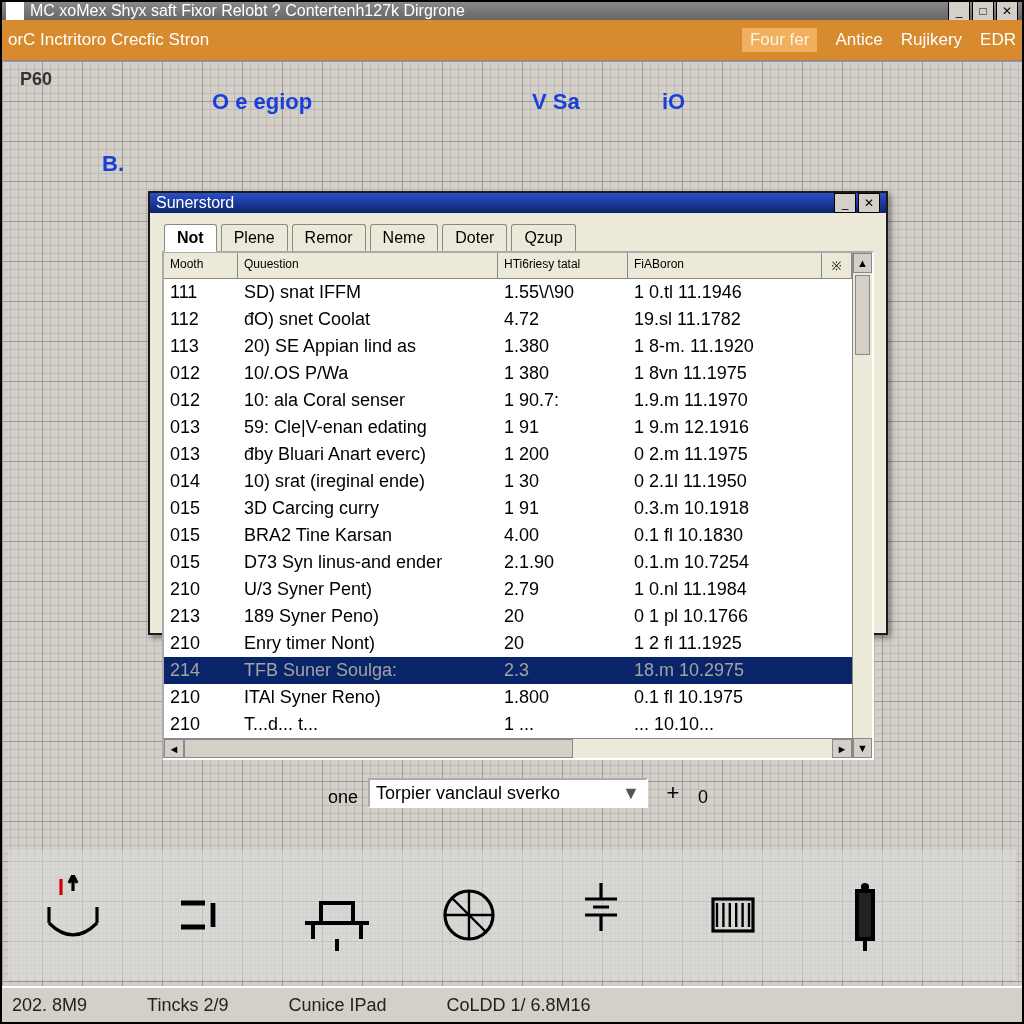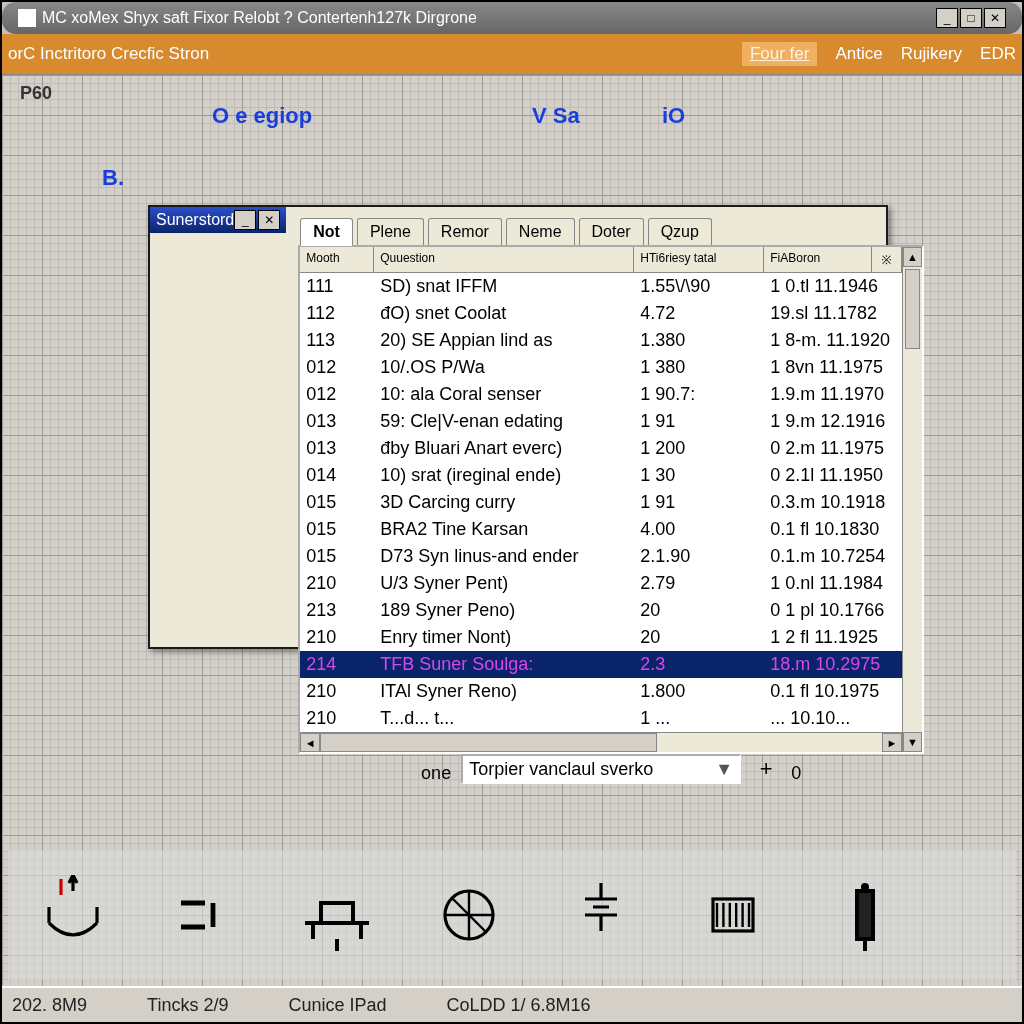--- a/index.html
+++ b/index.html
@@ -1,29 +1,29 @@
 <!DOCTYPE html>
 <html><head>
 <meta charset="utf-8">
 <style>
   * { margin: 0; padding: 0; box-sizing: border-box; font-family: Tahoma, Arial, sans-serif; }
   body { width: 1024px; height: 1024px; overflow: hidden; background: #c0c0c0; position: relative; }
 
   
   .main-window { width: 1024px; height: 1024px; display: flex; flex-direction: column; border: 2px solid #000; }
-  .main-titlebar { height: 32px; background: linear-gradient(#888,#666); display: flex; align-items: center; padding: 0 16px; color: #fff; font-size: 16px; border-radius: 14px; }
+  .main-titlebar { height: 18px; background: linear-gradient(#888,#666); display: flex; align-items: center; padding: 0 4px; color: #fff; font-size: 16px; }
   .main-titlebar .icon { width: 18px; height: 18px; background: #fff; margin-right: 6px; }
   .main-titlebar .title { flex: 1; white-space: nowrap; overflow: hidden; }
   .win-controls { display: flex; gap: 2px; }
   .win-btn { width: 22px; height: 20px; background: #d4d0c8; border: 1px solid #000; display: flex; align-items: center; justify-content: center; font-size: 12px; cursor: pointer; color:#000;}
   
   .menubar { height: 40px; background: #d78a2e; display: flex; align-items: center; padding: 0 6px; font-size: 17px; color:#fff; }
   .menubar .left { flex: 1; }
   .menubar .menu-item { margin-left: 18px; cursor: pointer; }
-  .menubar .menu-item.hl { background: #f0b060; padding: 2px 8px; color:#fff3e0;text-decoration:underline; }
+  .menubar .menu-item.hl { background: #f0b060; padding: 2px 8px; color:#fff3e0; }
 
   .workspace { flex: 1; position: relative; background:
      linear-gradient(#999 1px, transparent 1px),
      linear-gradient(90deg, #999 1px, transparent 1px),
      linear-gradient(#bbb 1px, transparent 1px),
      linear-gradient(90deg, #bbb 1px, transparent 1px),
      #d4d0c8;
      background-size: 40px 40px, 40px 40px, 8px 8px, 8px 8px;
      border-top: 1px solid #888; }
   .sch-label { position: absolute; font-weight: bold; font-size: 22px; }
@@ -31,35 +31,35 @@
   .sch-label.small { font-size: 18px; color:#333; }
 
   
   .bottom-toolbar { position: absolute; left: 6px; right: 6px; bottom: 42px; height: 130px; background: rgba(220,220,220,0.6); display: flex; align-items: center; gap: 42px; padding: 0 20px; }
   .tool-slot { width: 90px; height: 90px; display: flex; align-items: center; justify-content: center; }
   .tool-slot svg { width: 80px; height: 80px; }
 
   .statusbar { position: absolute; left: 0; right: 0; bottom: 0; height: 36px; background: #d4d0c8; border-top: 2px solid #fff; display: flex; align-items: center; font-size: 18px; color: #222; padding: 0 10px; gap: 60px; }
 
   
-  .dialog { position: absolute; left: 146px; top: 130px; width: 740px; height: 444px; background: #ece9d8; border: 2px solid #1a1a1a; box-shadow: 3px 3px 6px rgba(0,0,0,0.4); display: flex; flex-direction: row; }
+  .dialog { position: absolute; left: 146px; top: 130px; width: 740px; height: 444px; background: #ece9d8; border: 2px solid #1a1a1a; box-shadow: 3px 3px 6px rgba(0,0,0,0.4); display: flex; flex-direction: column; }
   .dlg-titlebar { height: 26px; background: linear-gradient(#2b4fca,#0a246a); color: #fff; display: flex; align-items: center; padding: 0 6px; font-size: 16px; }
   .dlg-titlebar .title { flex: 1; }
   .dlg-body { flex: 1; padding: 10px 12px 8px 12px; display: flex; flex-direction: column; }
   .tabs { display: flex; gap: 4px; padding-left: 2px; }
   .tab { background: #ece9d8; border: 1px solid #888; border-bottom: none; padding: 4px 12px; font-size: 16px; cursor: pointer; border-radius: 3px 3px 0 0; position: relative; top: 1px; }
   .tab.active { background: #fff; font-weight: bold; z-index: 2; border-bottom: 1px solid #fff; }
 
   .listwrap { flex: 1; border: 2px inset #fff; background: #fff; display: flex; margin-top: 0; position: relative; }
   .list-content { flex: 1; overflow: hidden; display: flex; flex-direction: column; }
   .colheaders { display: flex; background: #ece9d8; border-bottom: 1px solid #888; font-size: 12px; }
   .colheaders .ch { border-right: 1px solid #888; padding: 4px 6px; cursor: pointer; white-space: nowrap; overflow: hidden; }
   .rows { flex: 1; overflow: hidden; font-size: 18px; }
   .row { display: flex; height: 27px; align-items: center; padding-right: 6px; }
-  .row.selected { background: #0a246a; color: #d946ef; }
+  .row.selected { background: #0a246a; color: #a3a3a3; }
   .cell { padding: 0 6px; white-space: nowrap; overflow: hidden; }
   .c0 { width: 74px; } .c1 { width: 260px; } .c2 { width: 130px; } .c3 { flex:1; }
   .ch.c3 { flex:1; }
   .ch.cend { width: 30px; text-align:center; }
 
   .vscroll { width: 20px; background: #ece9d8; border-left: 1px solid #888; display:flex; flex-direction: column; }
   .vscroll .arrow { height: 20px; background:#d4d0c8; border:1px solid #888; display:flex;align-items:center;justify-content:center;font-size:11px; cursor:pointer; }
   .vscroll .thumb { height: 80px; background:#d4d0c8; border:1px solid #888; margin:2px; }
   .vscroll .track { flex:1; }
   .hscroll { height: 20px; display:flex; background:#ece9d8; border-top:1px solid #888; }

